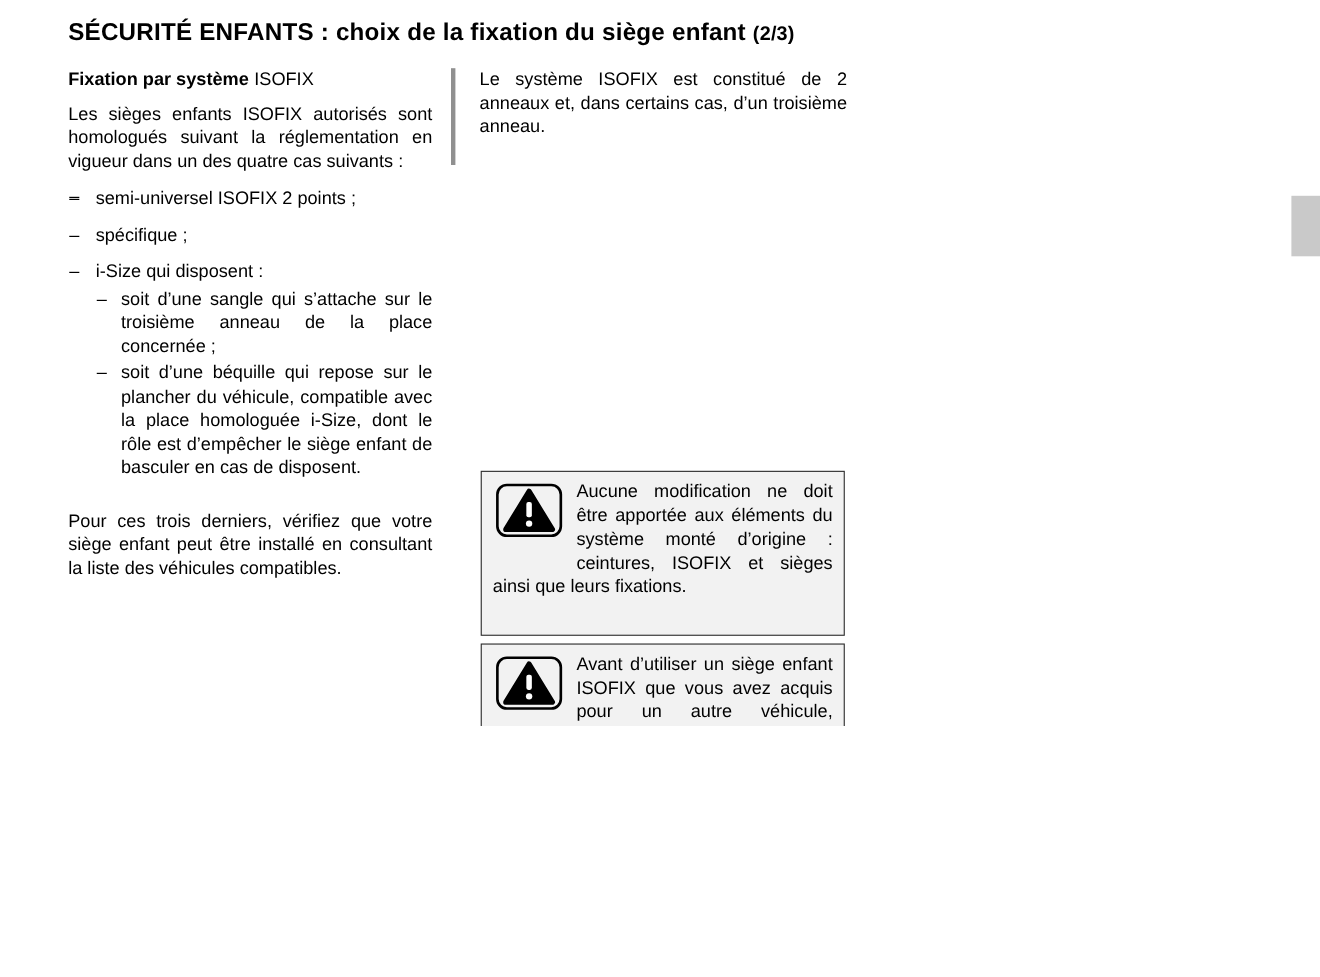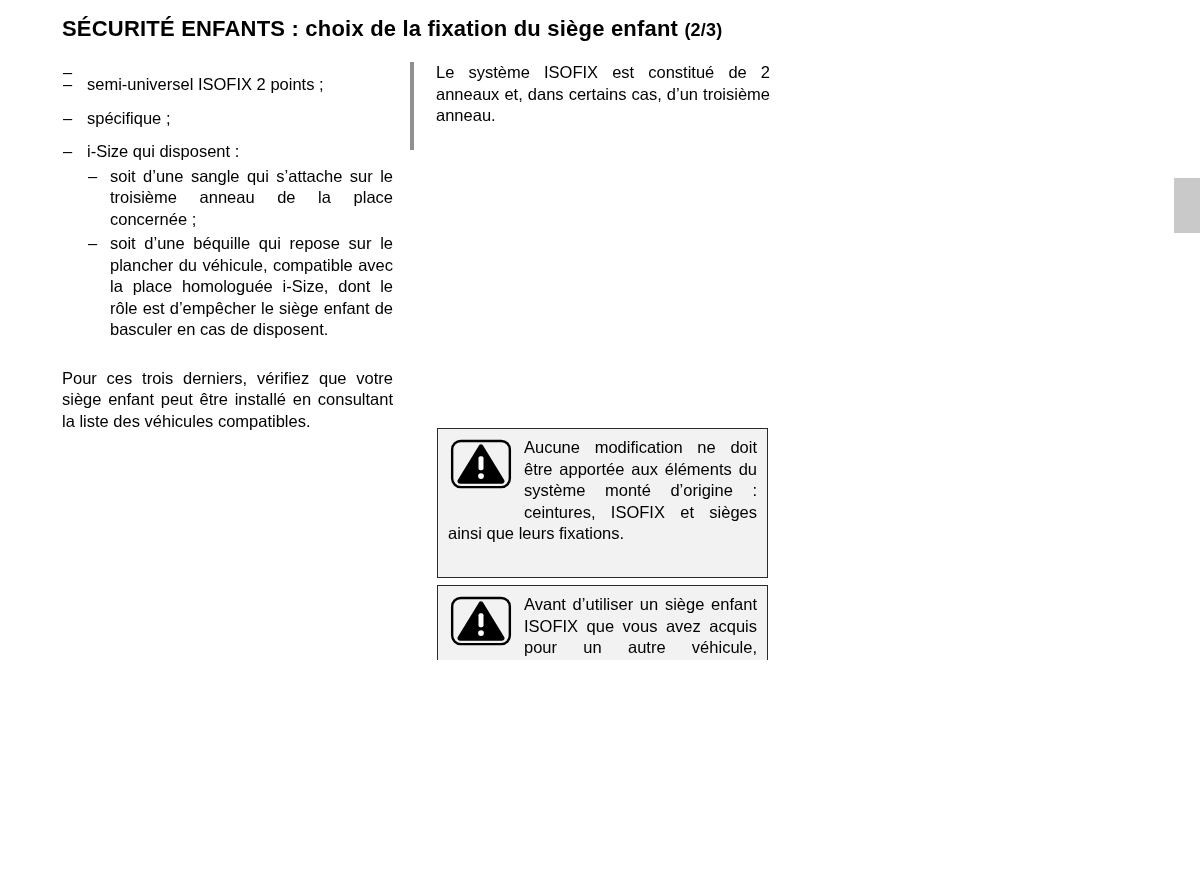--- a/index.html
+++ b/index.html
@@ -106,21 +106,25 @@
 <div class="page">
 
   <div class="title">
     <span>SÉCURITÉ ENFANTS : choix de la fixation du siège enfant</span>
     <span class="suffix">(2/3)</span>
   </div>
 
   <div class="divider"></div>
 
   <div class="col col-left">
+    <p class="heading">
+      <span>Fixation par système</span><span class="hn">ISOFIX</span>
+    </p>
 
+    <p class="para">Les sièges enfants ISOFIX autorisés sont homologués suivant la réglementation en vigueur dans un des quatre cas suivants :</p>
 
     <div class="bullet">
       <span class="dash">–</span>
     </div>
     <div class="bullet">
       <span class="dash">–</span>
       <span>semi-universel ISOFIX 2 points ;</span>
     </div>
     <div class="bullet">
       <span class="dash">–</span>

